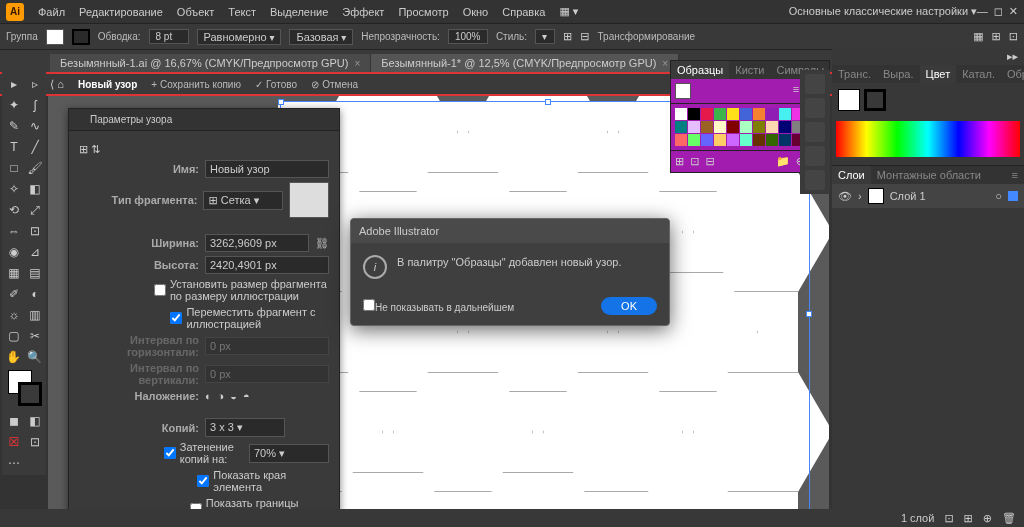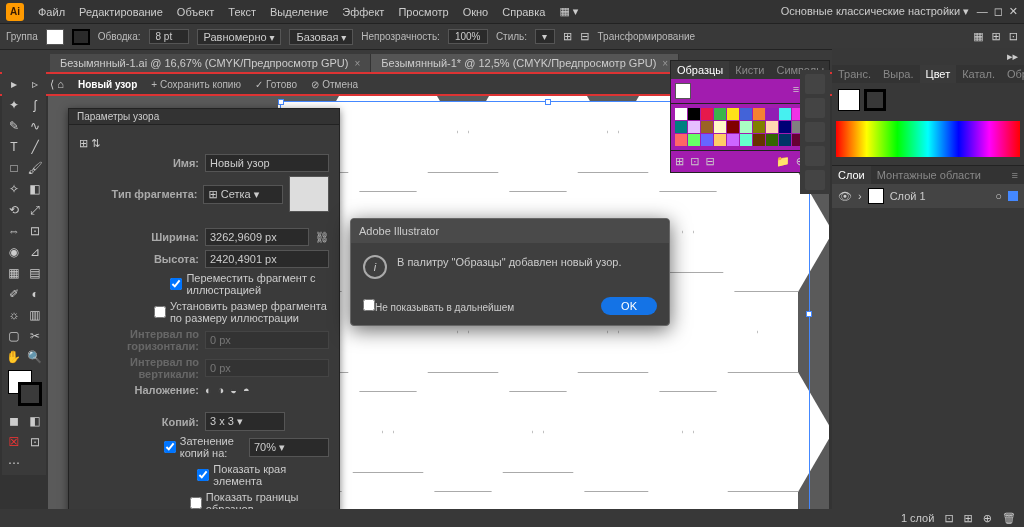--- a/index.html
+++ b/index.html
@@ -1,20 +1,20 @@
 <!DOCTYPE html>
 <html><head>
 <meta charset="utf-8">
 <style>
 * { margin:0; padding:0; box-sizing:border-box; font-family:"Segoe UI",Tahoma,sans-serif; font-size:11px; color:#ccc; }
 body { width:1024px; height:527px; background:#333; overflow:hidden; position:relative; }
 .menubar { height:24px; background:#333; display:flex; align-items:center; padding:0 6px; gap:14px; border-bottom:1px solid #222;}
 .menubar .logo { width:18px; height:18px; background:#ff9a00; border-radius:3px; display:flex; align-items:center; justify-content:center; font-weight:bold; color:#3a1a00; font-size:10px;}
 .menubar span { cursor:default; }
-.menubar .right { margin-left:auto; display:flex; align-items:center; gap:8px;}
+.menubar .right { margin-left:auto; display:flex; align-items:center; }
 .menubar .search { width:140px; height:18px; background:#444; border-radius:2px; padding:0 4px; font-size:10px; color:#888;}
 .win-btns { display:flex; gap:6px; color:#aaa; font-size:12px;}
 .optbar { height:26px; background:#393939; display:flex; align-items:center; padding:0 6px; gap:8px; border-bottom:1px solid #222;}
 .optbar .lbl { font-size:10px; color:#bbb; }
 .optbar .sel { background:#2a2a2a; border:1px solid #555; padding:1px 6px; font-size:10px; min-width:40px;}
 .tabs { height:22px; background:#3a3a3a; display:flex; align-items:flex-end; padding-left:50px;}
 .tab { background:#4a4a4a; padding:3px 10px; font-size:10px; color:#ccc; border-right:1px solid #333; display:flex; align-items:center; gap:6px;}
 .tab.active { background:#555; }
 .tab .x { color:#999; font-size:10px;}
 .patternbar { height:24px; background:#3a3a3a; display:flex; align-items:center; padding-left:50px; gap:14px; border-top:2px solid #d33; border-bottom:2px solid #d33;}
@@ -24,21 +24,21 @@
 .toolbar .tool { width:20px; height:20px; background:#3a3a3a; display:flex; align-items:center; justify-content:center; font-size:12px; color:#ccc;}
 .toolbar .fillstroke { grid-column:1/3; height:42px; position:relative;}
 .toolbar .fillstroke .f { position:absolute; width:24px; height:24px; background:#fff; border:1px solid #000; top:2px; left:4px;}
 .toolbar .fillstroke .s { position:absolute; width:24px; height:24px; background:#3a3a3a; border:3px solid #000; top:14px; left:14px;}
 .canvas { position:absolute; left:48px; top:96px; right:195px; bottom:18px; background:#5a5a5a; overflow:hidden;}
 .artboard { position:absolute; left:230px; top:6px; width:520px; height:410px; background:#fff;}
 .hex { position:absolute; background:#fff; width:140px; height:120px; clip-path:polygon(25% 0,75% 0,100% 50%,75% 100%,25% 100%,0 50%); border:1px solid #aaa;}
 .bbox { position:absolute; border:1px solid #4488ff; left:232px; top:5px; width:530px; height:420px;}
 .handle { position:absolute; width:6px; height:6px; background:#fff; border:1px solid #4488ff;}
 .panel { position:absolute; background:#3a3a3a; border:1px solid #222; box-shadow:0 2px 8px rgba(0,0,0,.5);}
-.panel .hdr { height:16px; background:#333; display:flex; align-items:center; padding:0 8px; font-size:10px; border-bottom:1px solid #222;}
+.panel .hdr { height:22px; background:#333; display:flex; align-items:center; padding:0 21px; font-size:10px; border-bottom:1px solid #222;}
 .panel .body { padding:8px 10px; }
 .row { display:flex; align-items:center; gap:6px; margin:4px 0; font-size:10px;}
 .row .rl { width:120px; text-align:right; color:#aaa;font-weight:bold;}
 .row .inp { background:#2a2a2a; border:1px solid #555; padding:2px 4px; flex:1; min-width:80px;}
 .row .chk { display:flex; align-items:center; gap:4px;}
 input[type=checkbox]{ width:12px; height:12px;}
 .dialog { position:absolute; left:350px; top:218px; width:320px; background:#3f3f3f; border:1px solid #666; border-radius:4px; box-shadow:0 4px 20px rgba(0,0,0,.6);}
 .dialog .dh { height:24px; background:#4a4a4a; padding:0 8px; display:flex; align-items:center; font-size:11px; border-radius:4px 4px 0 0;}
 .dialog .db { padding:12px; display:flex; gap:10px;}
 .dialog .info { width:24px; height:24px; border:2px solid #aaa; border-radius:50%; display:flex; align-items:center; justify-content:center; font-style:italic; flex-shrink:0;}
@@ -219,29 +219,29 @@
         <div class="inp">3262,9609 px</div>
         <span>⛓</span>
       </div>
     <div class="row">
         <span class="rl">Высота:</span>
         <div class="inp">2420,4901 px</div>
       </div>
     <div class="row">
         <span class="rl"></span>
         <label class="chk">
+          <input type="checkbox" style="">
+          <span>Установить размер фрагмента по размеру иллюстрации</span>
+        </label>
+      </div>
+    <div class="row">
+        <span class="rl"></span>
+        <label class="chk">
           <input type="checkbox" checked="" style="">
           <span>Переместить фрагмент с иллюстрацией</span>
-        </label>
-      </div>
-    <div class="row">
-        <span class="rl"></span>
-        <label class="chk">
-          <input type="checkbox" style="">
-          <span>Установить размер фрагмента по размеру иллюстрации</span>
         </label>
       </div>
     <div class="row" style="opacity:.4;">
         <span class="rl">Интервал по горизонтали:</span>
         <div class="inp">0 px</div>
       </div>
     <div class="row" style="opacity:.4;">
         <span class="rl">Интервал по вертикали:</span>
         <div class="inp">0 px</div>
       </div>

